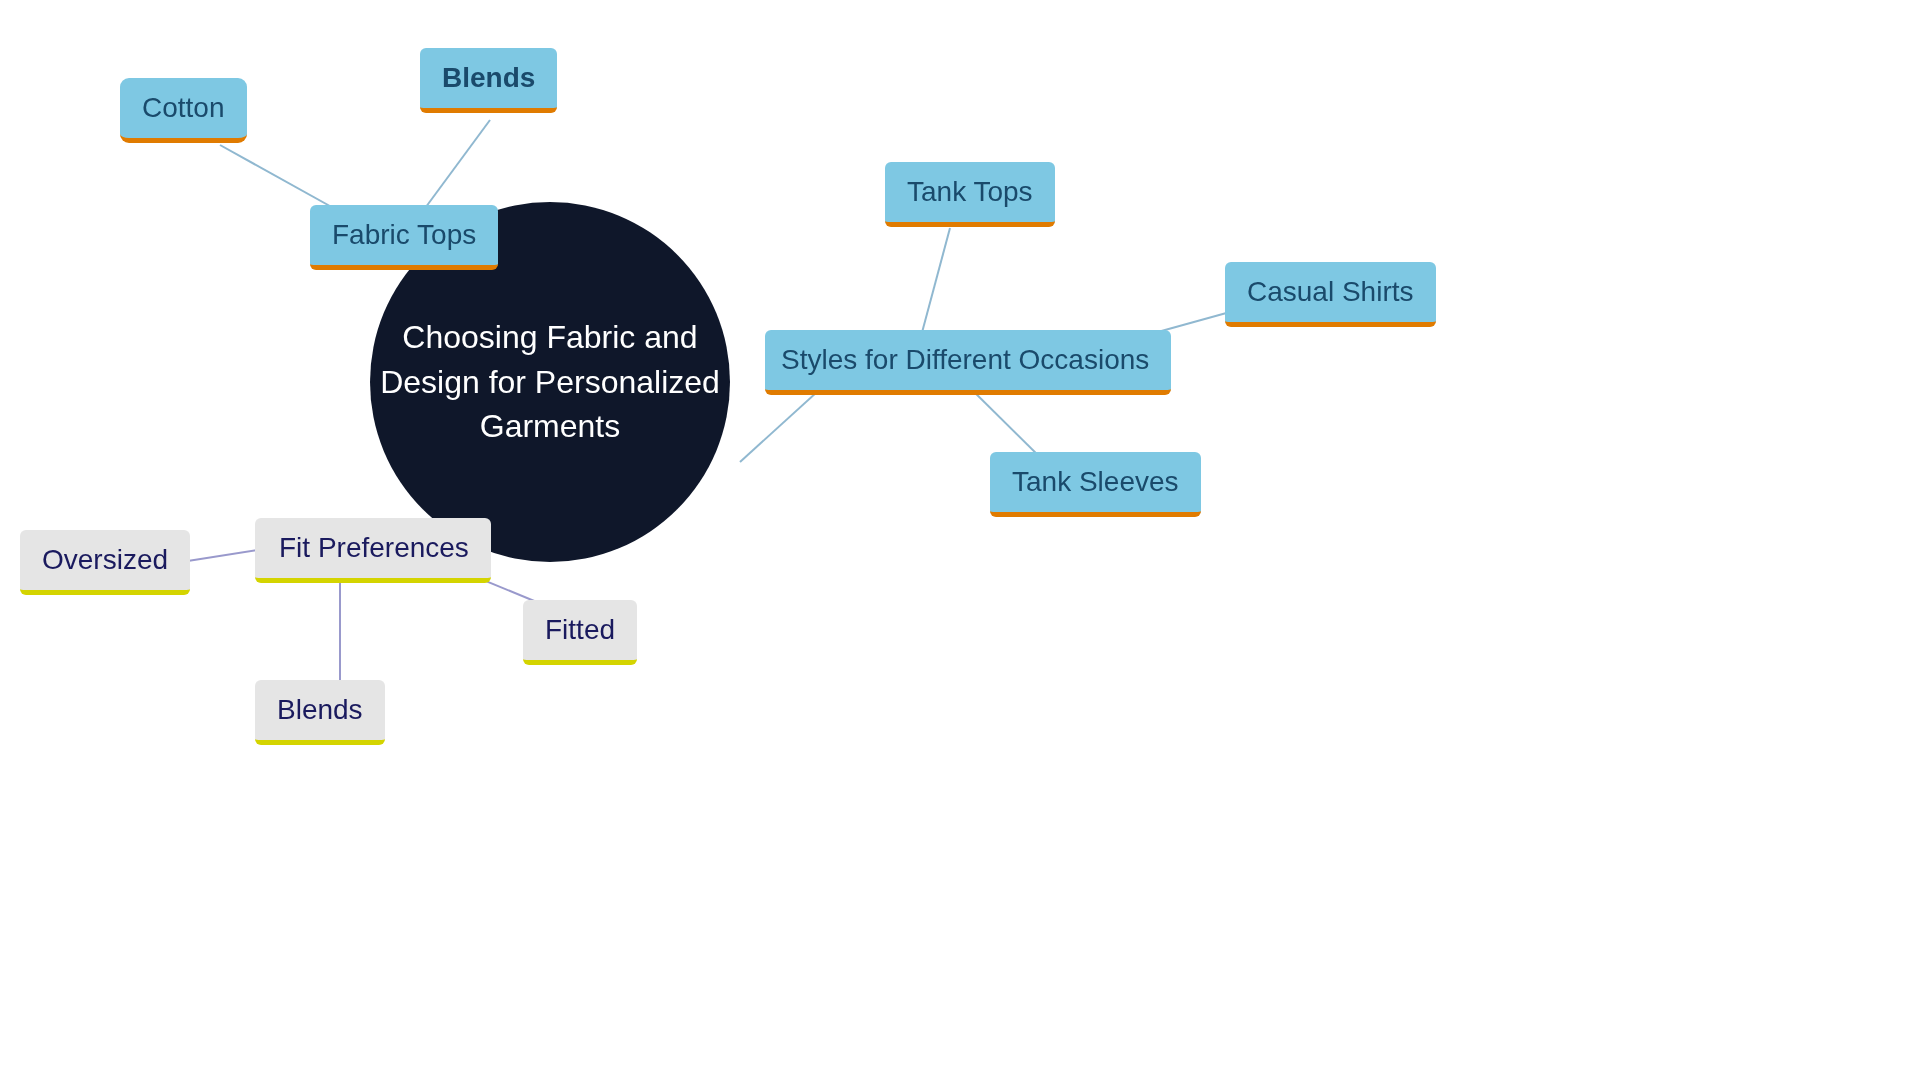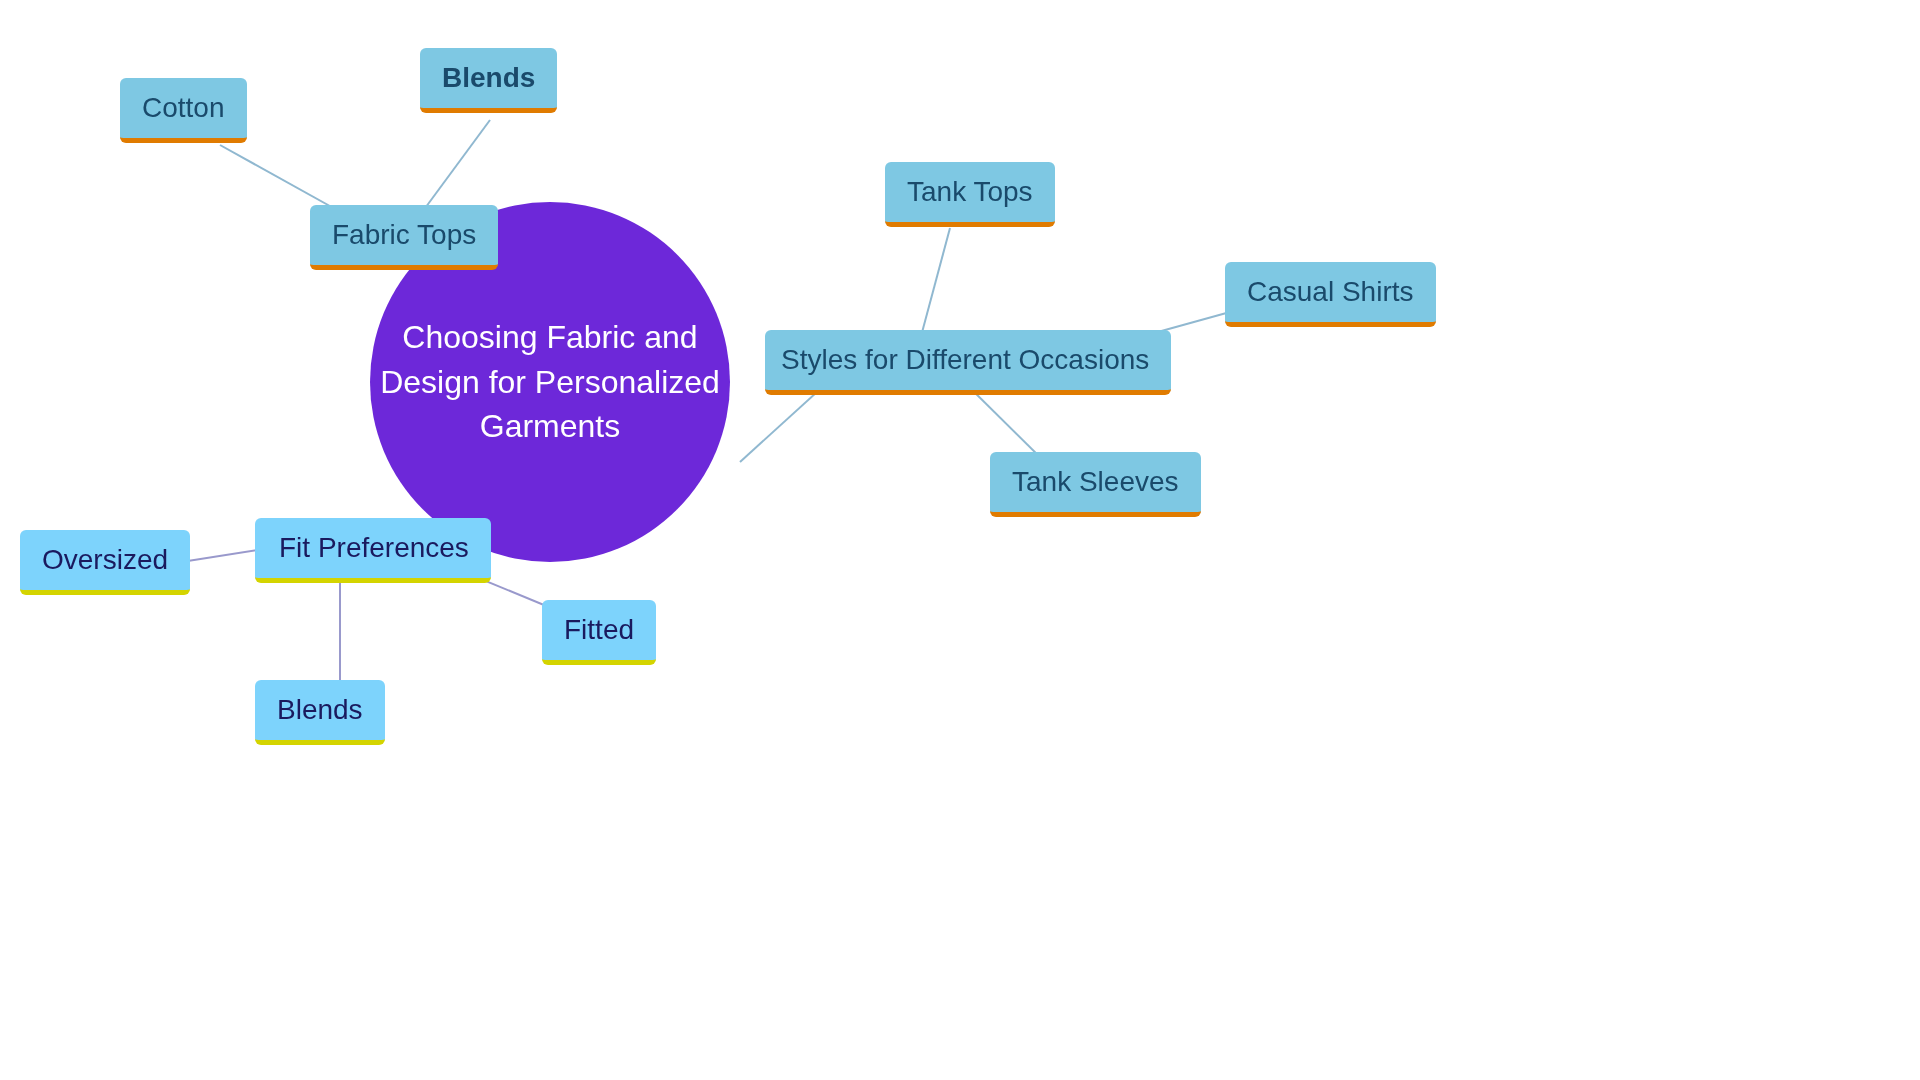--- a/index.html
+++ b/index.html
@@ -30,29 +30,29 @@
       white-space: nowrap;
     }
 
     .node-blue {
       background: #7ec8e3;
       color: #1a4a6b;
       border-bottom: 5px solid #e07b00;
     }
 
     .node-purple {
-      background: #7dd3fc;
+      background: #e5e5e5;
       color: #1a1a5e;
       border-bottom: 5px solid #d4d400;
     }
 
     .center-node {
       position: absolute;
       border-radius: 50%;
-      background: #6d28d9;
+      background: #0f172a;
       color: #ffffff;
       font-size: 32px;
       font-weight: 400;
       display: flex;
       align-items: center;
       justify-content: center;
       text-align: center;
       line-height: 1.4;
     }
   </style>
@@ -82,31 +82,31 @@
   <line x1="1100" y1="348" x2="1230" y2="312" stroke="#90b8d0" stroke-width="2"></line>
 
   <line x1="960" y1="378" x2="1050" y2="467" stroke="#90b8d0" stroke-width="2"></line>
 </svg>
 
 <div class="center-node" style="left: 370px; top: 202px; width: 360px; height: 360px;">Choosing Fabric and Design for
 Personalized Garments</div>
 
 <div class="node node-blue" style="left: 310px; top: 205px;">Fabric Tops</div>
 
-<div class="node node-blue" style="left: 120px; top: 78px;">Cotton</div>
+<div class="node node-blue" style="left: 120px; top: 78px; border-radius: 9px;">Cotton</div>
 
 <div class="node node-blue" style="left: 420px; top: 48px; font-weight: bold;">Blends</div>
 
 <div class="node node-purple" style="left: 255px; top: 518px; padding-left: 24px;">Fit Preferences</div>
 
 <div class="node node-purple" style="left: 20px; top: 530px;">Oversized</div>
 
 <div class="node node-purple" style="left: 255px; top: 680px;">Blends</div>
 
-<div class="node node-purple" style="left: 542px; top: 600px; text-align: center;">Fitted</div>
+<div class="node node-purple" style="left: 523px; top: 600px; text-align: center;">Fitted</div>
 
 <div class="node node-blue" style="left: 765px; top: 330px; padding-left: 16px;">Styles for Different Occasions</div>
 
 <div class="node node-blue" style="left: 885px; top: 162px;">Tank Tops</div>
 
 <div class="node node-blue" style="left: 1225px; top: 262px;">Casual Shirts</div>
 
 <div class="node node-blue" style="left: 990px; top: 452px;">Tank Sleeves</div>
 
 </body></html>

